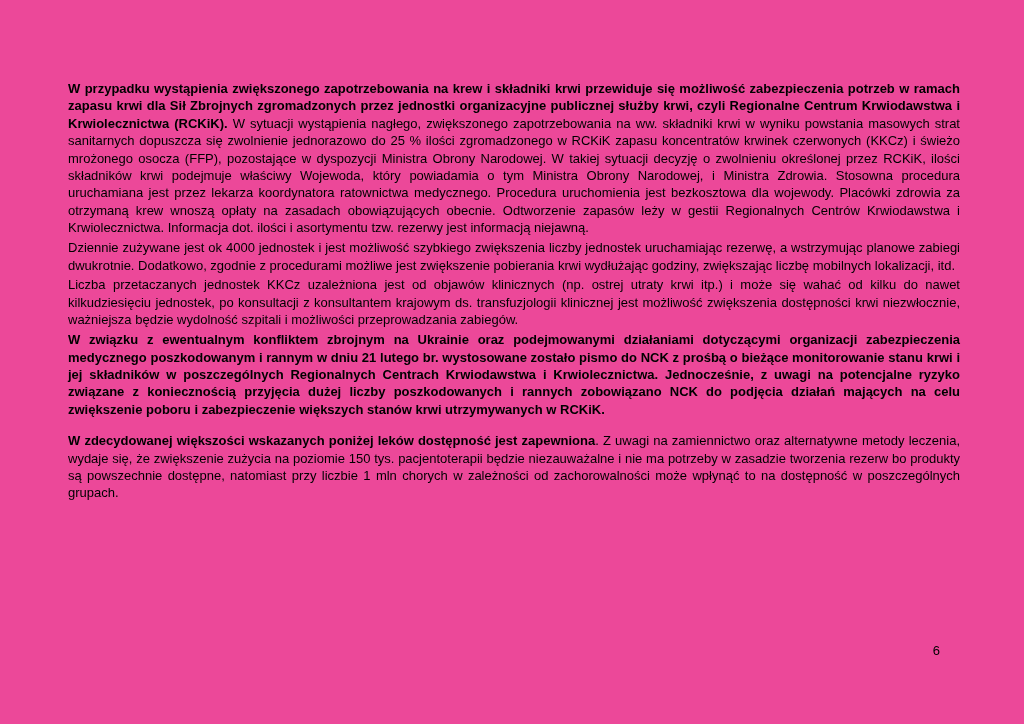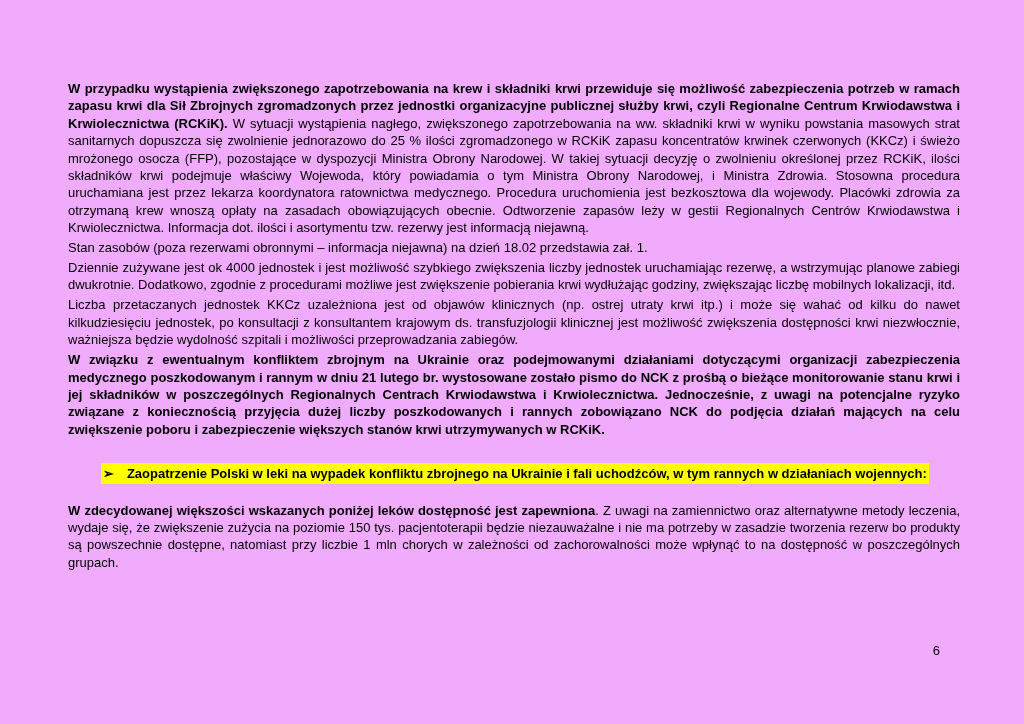--- a/index.html
+++ b/index.html
@@ -5,21 +5,21 @@
 <style>
   html, body {
     margin: 0;
     padding: 0;
     background: #ffffff;
   }
   .sheet {
     position: relative;
     width: 1024px;
     height: 724px;
-    background: #f0abfc;
+    background: #ec4899;
     overflow: hidden;
     font-family: "Liberation Sans", sans-serif;
     color: #000000;
   }
   .content {
     position: absolute;
     left: 68px;
     top: 80px;
     width: 892px;
     font-size: 13px;
@@ -63,29 +63,27 @@
   }
 </style>
 </head>
 <body>
 
 <div class="sheet">
   <div class="content">
 
     <p class="first"><span class="b">W przypadku wystąpienia zwiększonego zapotrzebowania na krew i składniki krwi przewiduje się możliwość zabezpieczenia potrzeb w ramach zapasu krwi dla Sił Zbrojnych zgromadzonych przez jednostki organizacyjne publicznej służby krwi, czyli Regionalne Centrum Krwiodawstwa i Krwiolecznictwa (RCKiK).</span><span> W sytuacji wystąpienia nagłego, zwiększonego zapotrzebowania na ww. składniki krwi w wyniku powstania masowych strat sanitarnych dopuszcza się zwolnienie jednorazowo do 25 % ilości zgromadzonego w RCKiK zapasu koncentratów krwinek czerwonych (KKCz) i świeżo mrożonego osocza (FFP), pozostające w dyspozycji Ministra Obrony Narodowej. W takiej sytuacji decyzję o zwolnieniu określonej przez RCKiK, ilości składników krwi podejmuje właściwy Wojewoda, który powiadamia o tym Ministra Obrony Narodowej, i Ministra Zdrowia. Stosowna procedura uruchamiana jest przez lekarza koordynatora ratownictwa medycznego. Procedura uruchomienia jest bezkosztowa dla wojewody. Placówki zdrowia za otrzymaną krew wnoszą opłaty na zasadach obowiązujących obecnie. Odtworzenie zapasów leży w gestii Regionalnych Centrów Krwiodawstwa i Krwiolecznictwa. Informacja dot. ilości i asortymentu tzw. rezerwy jest informacją niejawną.</span></p>
 
-    <p>Stan zasobów (poza rezerwami obronnymi – informacja niejawna) na dzień 18.02 przedstawia zał. 1.</p>
 
     <p>Dziennie zużywane jest ok 4000 jednostek i jest możliwość szybkiego zwiększenia liczby jednostek uruchamiając rezerwę, a wstrzymując planowe zabiegi dwukrotnie. Dodatkowo, zgodnie z procedurami możliwe jest zwiększenie pobierania krwi wydłużając godziny, zwiększając liczbę mobilnych lokalizacji, itd.</p>
 
     <p>Liczba przetaczanych jednostek KKCz uzależniona jest od objawów klinicznych (np. ostrej utraty krwi itp.) i może się wahać od kilku do nawet kilkudziesięciu jednostek, po konsultacji z konsultantem krajowym ds. transfuzjologii klinicznej jest możliwość zwiększenia dostępności krwi niezwłocznie, ważniejsza będzie wydolność szpitali i możliwości przeprowadzania zabiegów.</p>
 
     <p class="b">W związku z ewentualnym konfliktem zbrojnym na Ukrainie oraz podejmowanymi działaniami dotyczącymi organizacji zabezpieczenia medycznego poszkodowanym i rannym w dniu 21 lutego br. wystosowane zostało pismo do NCK z prośbą o bieżące monitorowanie stanu krwi i jej składników w poszczególnych Regionalnych Centrach Krwiodawstwa i Krwiolecznictwa. Jednocześnie, z uwagi na potencjalne ryzyko związane z koniecznością przyjęcia dużej liczby poszkodowanych i rannych zobowiązano NCK do podjęcia działań mających na celu zwiększenie poboru i zabezpieczenie większych stanów krwi utrzymywanych w RCKiK.</p>
 
-    <div class="heading-row"><span class="hl"><span>➢</span><span class="htab"></span><span>Zaopatrzenie Polski w leki na wypadek konfliktu zbrojnego na Ukrainie i fali uchodźców, w tym rannych w działaniach wojennych:</span></span></div>
 
 
     <p class="pgap"><span class="b">W zdecydowanej większości wskazanych poniżej leków dostępność jest zapewniona</span><span>. Z uwagi na zamiennictwo oraz alternatywne metody leczenia, wydaje się, że zwiększenie zużycia na poziomie 150 tys. pacjentoterapii będzie niezauważalne i nie ma potrzeby w zasadzie tworzenia rezerw bo produkty są powszechnie dostępne, natomiast przy liczbie 1 mln chorych w zależności od zachorowalności może wpłynąć to na dostępność w poszczególnych grupach.</span></p>
 
   </div>
 
   <div class="page-number">6</div>
 </div>
 
 </body></html>

